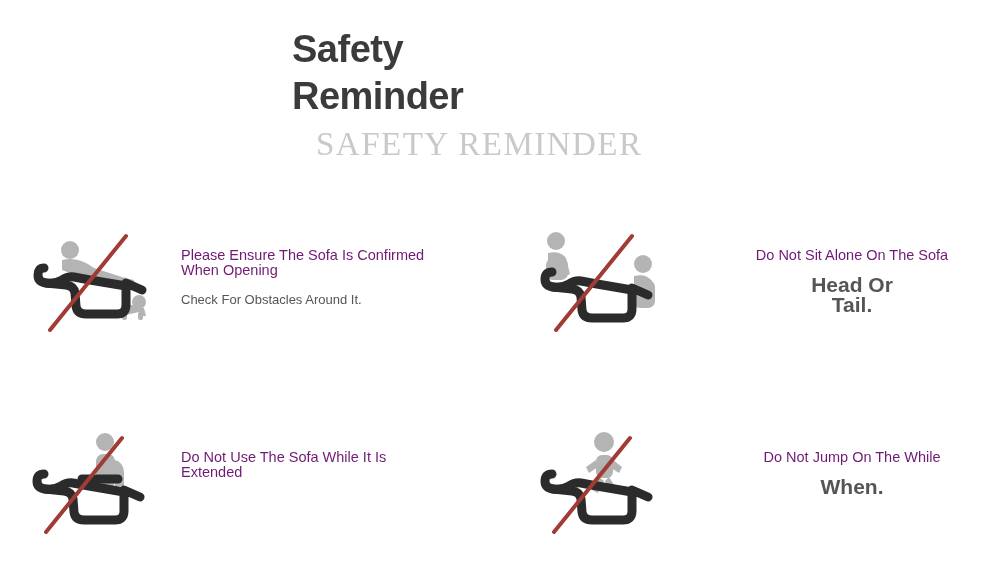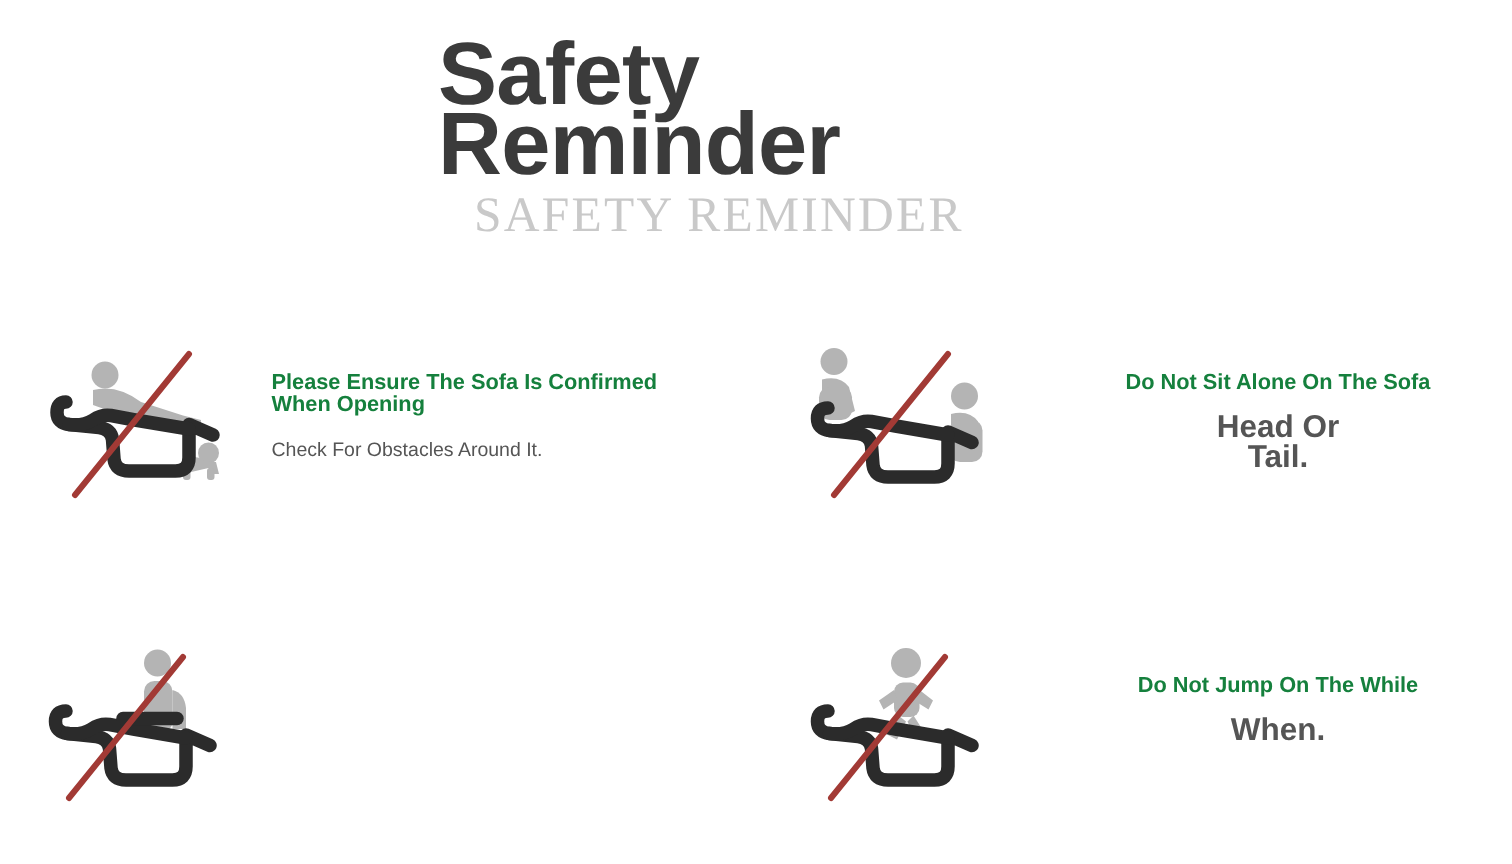--- a/index.html
+++ b/index.html
@@ -27,21 +27,21 @@
   
   .header {
     position: absolute;
     left: 292px;
     top: 26px;
     width: 420px;
     height: 130px;
   }
   .title {
     font-family: "Liberation Sans", sans-serif;
-    font-size: 59px;
+    font-size: 38px;
     font-weight: bold;
     line-height: 47px;
     color: #3b3b3b;
     letter-spacing: -0.5px;
     white-space: pre-line;
     margin: 0;
   }
   .subtitle {
     position: absolute;
     left: 24px;
@@ -90,23 +90,23 @@
 
   .item-text {
     flex: 1 1 auto;
     padding-top: 20px;
   }
   .item.col-l .item-text { padding-left: 19px; }
   .item.col-r .item-text { padding-left: 24px; }
 
   .line-small {
     font-size: 14.5px;
-    font-weight: bold;
+    font-weight: normal;
     line-height: 15px;
-    color: #15803d;
+    color: #701a75;
     white-space: pre-line;
     margin: 0 0 12px 0;
   }
   .line-big {
     font-size: 13px;
     font-weight: normal;
     line-height: 19.5px;
     color: #555555;
     white-space: pre-line;
     margin: 0;
@@ -212,20 +212,22 @@
 
           <path class="sofa-stroke" d="M22 44 Q15 44 15 51 Q15 58 23 59 L42 61 Q50 62 51 69 L52 82 Q53 90 62 90 L93 90 Q102 90 102 81 L102 60 L118 67"></path>
           <path class="sofa-stroke" d="M23 59 Q33 60 39 56 Q45 52 51 53 L67 56 L102 62"></path>
 
           <path class="sofa-stroke" d="M60 49 L96 49"></path>
 
           <line class="slash" x1="100" y1="8" x2="24" y2="102"></line>
         </svg>
       </div>
       <div class="item-text">
+        <div class="line-small">Do Not Use The Sofa While It Is
+Extended</div>
       </div>
     </div>
 
     <div class="item col-r row-2">
       <div class="icon-wrap">
         <svg viewBox="0 0 140 110" xmlns="http://www.w3.org/2000/svg">
 
           <g class="person">
             <circle cx="74" cy="12" r="10"></circle>
             <rect x="66" y="25" width="17" height="23" rx="6"></rect>

